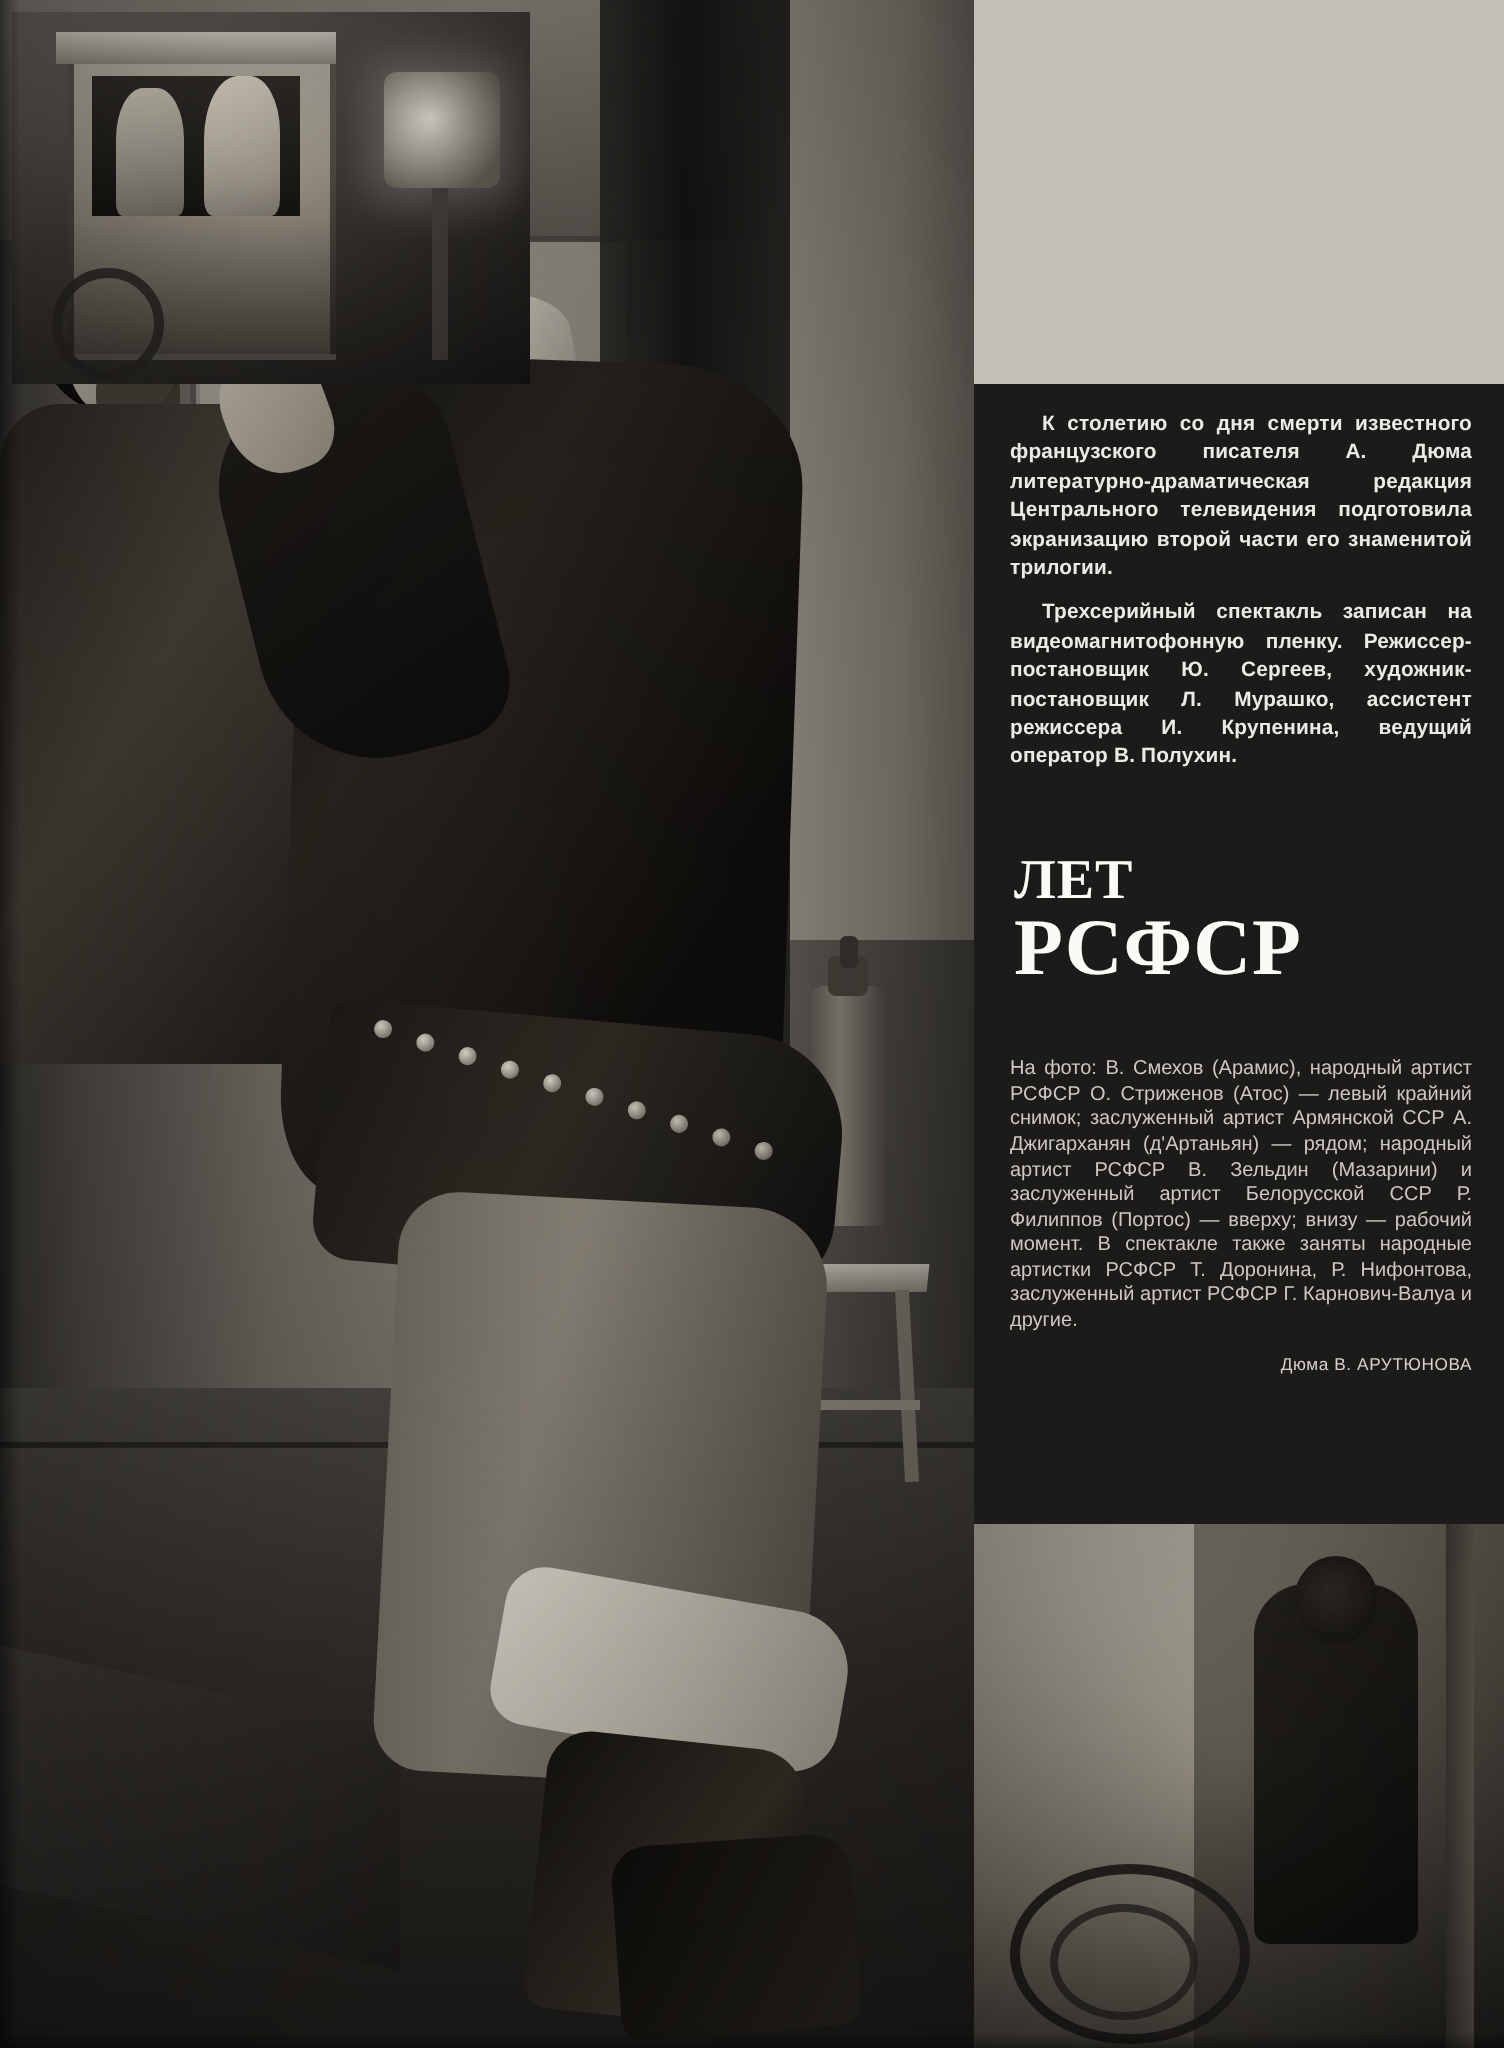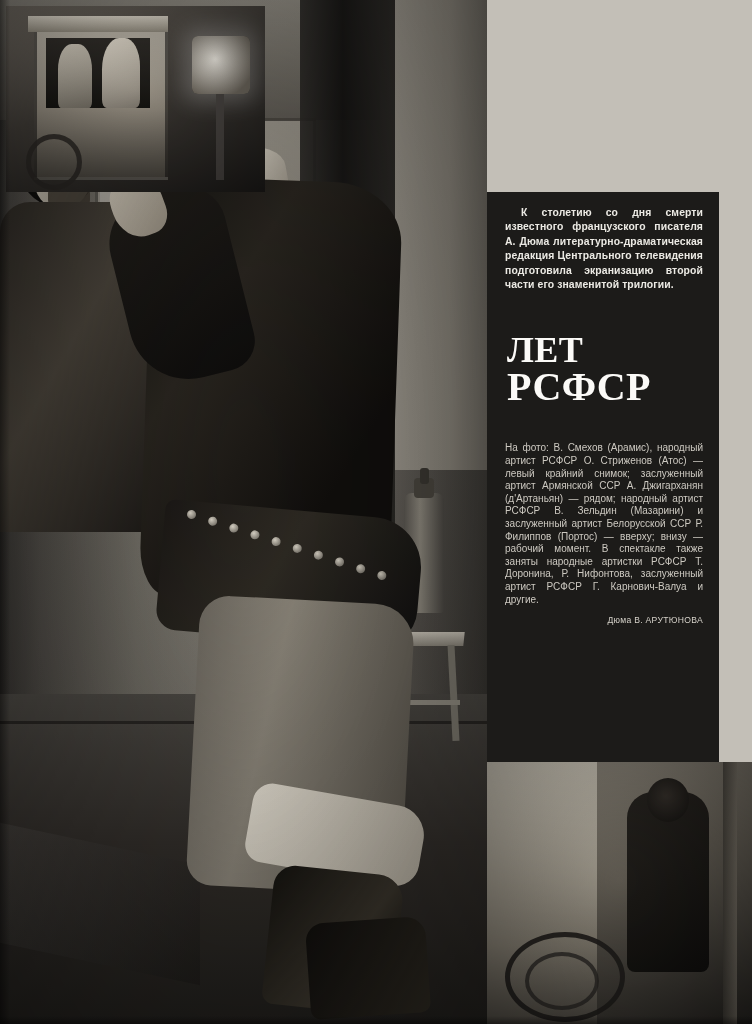--- a/index.html
+++ b/index.html
@@ -342,21 +342,21 @@
     left: 20px; top: 128px; width: 46px; height: 46px;
     border: 5px solid #2a2724;
     border-radius: 50%;
     opacity: .9;
   }
 
   
   .text-panel {
     position: absolute;
     left: 487px; top: 192px;
-    width: 232px; height: 570px;
+    width: 265px; height: 570px;
     background: #1c1b19;
     color: #e8e5de;
     padding: 0;
   }
   .tp-inner {
     padding: 14px 16px 10px 18px;
   }
   .intro p {
     margin: 0 0 8px 0;
     font-size: 10.4px;
@@ -372,21 +372,21 @@
     padding: 0 0 0 2px;
   }
   .headline div {
     font-family: "Liberation Serif", serif;
     font-weight: bold;
     color: #fbfaf7;
     line-height: 0.96;
     letter-spacing: 0.5px;
   }
   .hl1 { font-size: 40px; }
-  .hl2 { font-size: 36px; margin-top: 41px; }
+  .hl2 { font-size: 28px; margin-top: 41px; }
   .hl3 { font-size: 40px; }
   .caption {
     margin-top: 36px;
     font-size: 10px;
     line-height: 12.6px;
     text-align: justify;
     color: #cdc9c1;
   }
   .caption p { margin: 0 0 0 0; text-indent: 0; }
   .credit {
@@ -535,20 +535,21 @@
     <div class="tr-lamp"></div>
     <div class="tr-lamp-stand"></div>
     <div class="tr-wheel"></div>
     <div class="grain"></div>
   </div>
 
   <div class="text-panel">
     <div class="tp-inner">
       <div class="intro">
         <p>К столетию со дня смерти известного французского писателя А. Дюма литературно-драматическая редакция Центрального телевидения подготовила экранизацию второй части его знаменитой трилогии.</p>
+        <p>Трехсерийный спектакль записан на видеомагнитофонную пленку. Режиссер-постановщик Ю. Сергеев, художник-постановщик Л. Мурашко, ассистент режиссера И. Крупенина, ведущий оператор В. Полухин.</p>
       </div>
 
       <div class="headline">
         <div class="hl2">ЛЕТ</div>
         <div class="hl3">РСФСР</div>
       </div>
 
       <div class="caption">
         <p>На фото: В. Смехов (Арамис), народный артист РСФСР О. Стриженов (Атос) — левый крайний снимок; заслуженный артист Армянской ССР А. Джигарханян (д'Артаньян) — рядом; народный артист РСФСР В. Зельдин (Мазарини) и заслуженный артист Белорусской ССР Р. Филиппов (Портос) — вверху; внизу — рабочий момент. В спектакле также заняты народные артистки РСФСР Т. Доронина, Р. Нифонтова, заслуженный артист РСФСР Г. Карнович-Валуа и другие.</p>
       </div>

